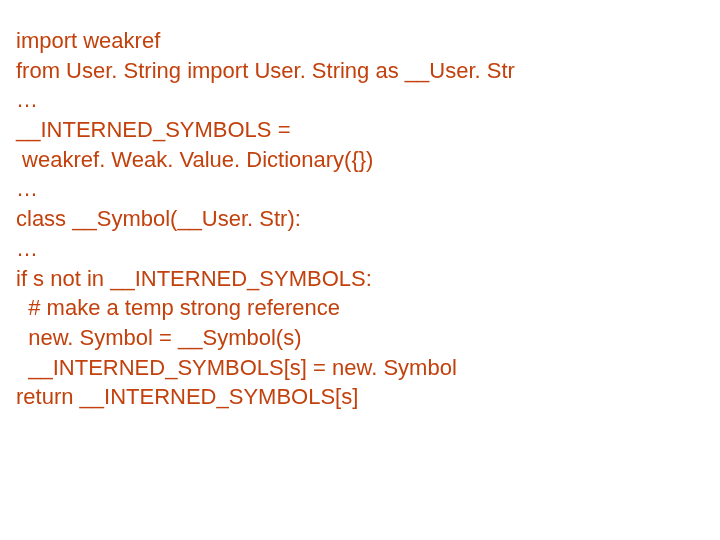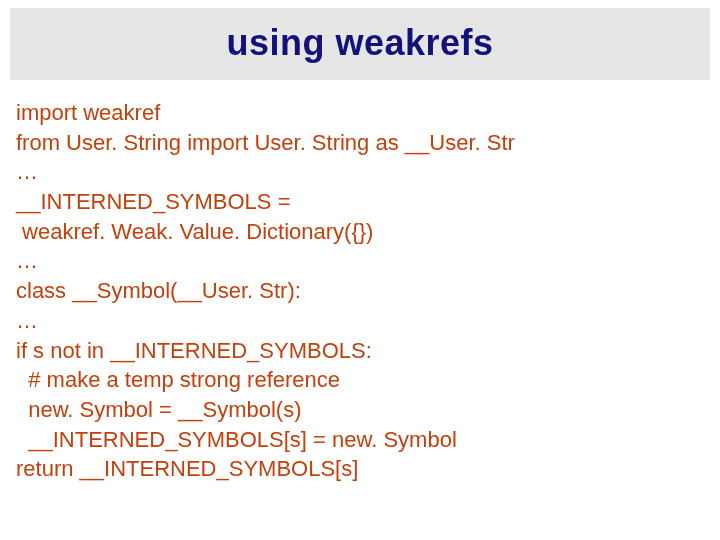--- a/index.html
+++ b/index.html
@@ -35,23 +35,20 @@
     line-height: 1.35;
     color: #c2410c;
     white-space: pre;
     padding: 18px 6px 0 6px;
   }
 </style>
 </head>
 <body>
 
 <div class="slide">
-  <div class="title-band">
-    <h1>using weakrefs</h1>
-  </div>
   <div class="code"><span>import weakref</span>
 <span>from User. String import User. String as __User. Str</span>
 <span>…</span>
 <span>__INTERNED_SYMBOLS =</span>
 <span> weakref. Weak. Value. Dictionary({})</span>
 <span>…</span>
 <span>class __Symbol(__User. Str):</span>
 <span>…</span>
 <span>if s not in __INTERNED_SYMBOLS:</span>
 <span>  # make a temp strong reference</span>

